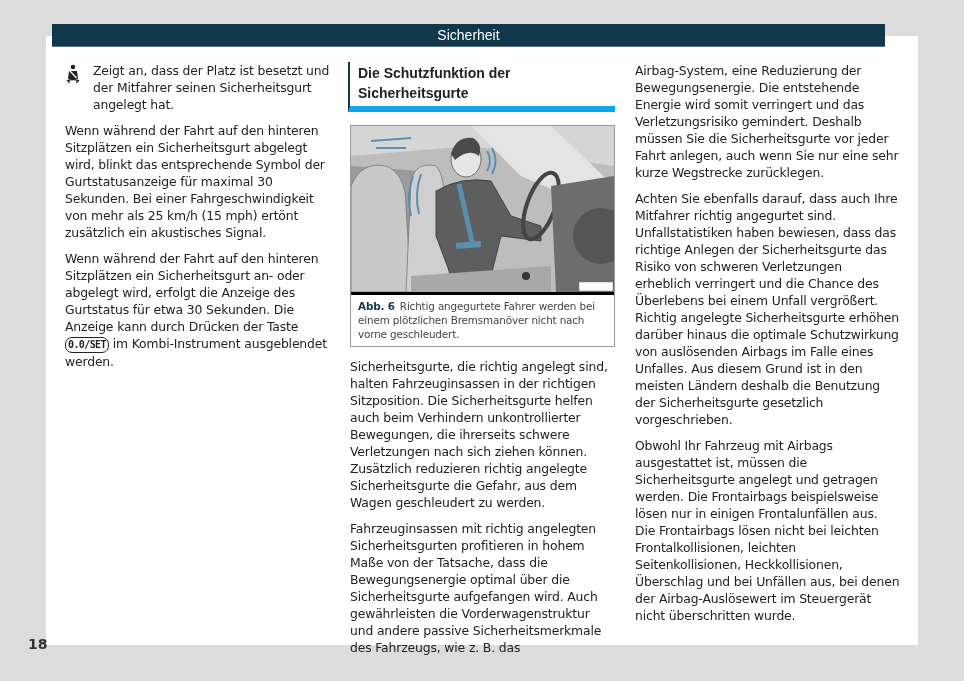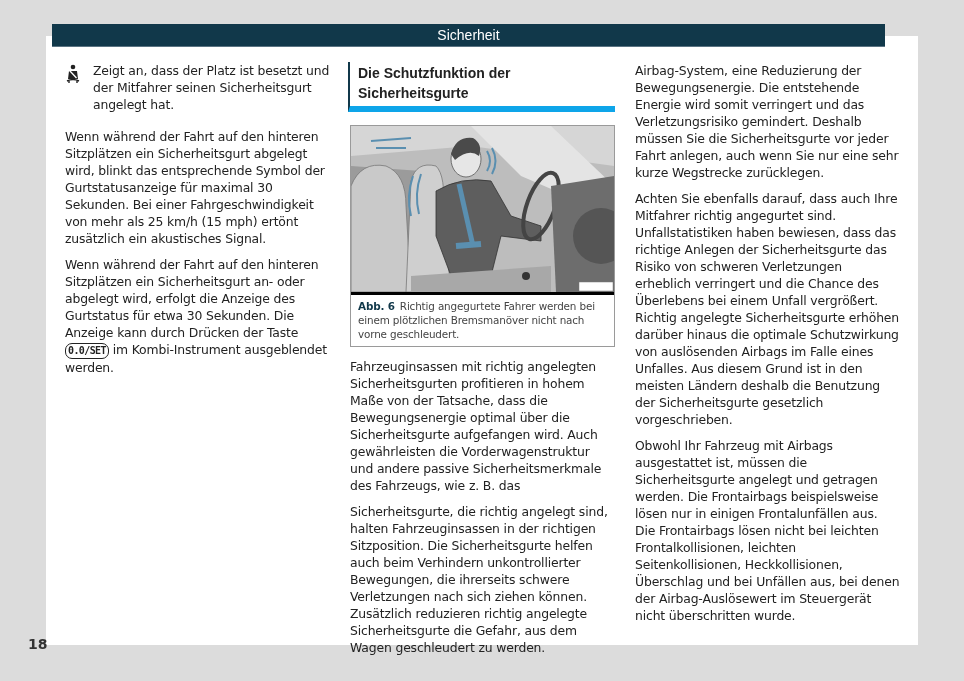--- a/index.html
+++ b/index.html
@@ -14,21 +14,21 @@
     position: absolute; left: 52px; top: 24px; width: 833px; height: 22px; background: #11384a;
     border-bottom: 1px solid #5a7382;
     color: #fff; text-align: center; font-size: 14px; line-height: 22px;
     font-family: "Liberation Sans", sans-serif;
   }
   .col { position: absolute; top: 62px; font-size: 12.4px; line-height: 17px; letter-spacing: -0.15px; }
   .col p { margin: 0 0 9px 0; }
   .col1 { left: 65px; width: 268px; }
   .col2 { left: 350px; width: 265px; }
   .col3 { left: 635px; width: 265px; }
-  .icon-para { display: flex; gap: 12px; margin-bottom: 15px; }
+  .icon-para { display: flex; gap: 12px; margin-bottom: 9px; }
   .belt-icon { width: 16px; height: 20px; flex: none; margin-top: 2px; }
   .icon-para p { margin: 0; }
   .key-badge {
     display: inline-block; border: 1.3px solid #222; border-radius: 7px; padding: 0 2px;
     font-family: "DejaVu Sans Mono", monospace; font-weight: bold; font-size: 10px; line-height: 14px;
     letter-spacing: -0.6px;
   }
   .section-title {
     border-left: 2px solid #11384a; border-bottom: 6px solid #0ea5e9;
     padding: 1px 4px 3px 8px; font-weight: bold; font-size: 14px; line-height: 20px; margin: 0 0 13px -2px;
@@ -88,22 +88,22 @@
       <path d="M136 25 Q142 35 136 45 M141 22 Q148 35 141 48" stroke="#5a8fb0" stroke-width="2" fill="none"></path>
       <ellipse cx="190" cy="80" rx="14" ry="35" fill="none" stroke="#444" stroke-width="4" transform="rotate(20 190 80)"></ellipse>
       <path d="M200 60 L263 50 L263 166 L205 166 Z" fill="#6d6d6d"></path>
       <circle cx="250" cy="110" r="28" fill="#555"></circle>
       <path d="M60 150 L200 140 L200 166 L60 166 Z" fill="#a8a8a8"></path>
       <circle cx="175" cy="150" r="4" fill="#333"></circle>
       <rect x="228" y="156" width="34" height="9" fill="#fff" stroke="#777" stroke-width="0.5"></rect>
     </svg>
     <div class="figure-caption"><span class="fig-label">Abb. 6</span><span>Richtig angegurtete Fahrer werden bei einem plötzlichen Bremsmanöver nicht nach vorne geschleudert.</span></div>
   </div>
+  <p>Sicherheitsgurte, die richtig angelegt sind, halten Fahrzeuginsassen in der richtigen Sitzposition. Die Sicherheitsgurte helfen auch beim Verhindern unkontrollierter Bewegungen, die ihrerseits schwere Verletzungen nach sich ziehen können. Zusätzlich reduzieren richtig angelegte Sicherheitsgurte die Gefahr, aus dem Wagen geschleudert zu werden.</p>
   <p>Fahrzeuginsassen mit richtig angelegten Sicherheitsgurten profitieren in hohem Maße von der Tatsache, dass die Bewegungsenergie optimal über die Sicherheitsgurte aufgefangen wird. Auch gewährleisten die Vorderwagenstruktur und andere passive Sicherheitsmerkmale des Fahrzeugs, wie z. B. das</p>
-  <p>Sicherheitsgurte, die richtig angelegt sind, halten Fahrzeuginsassen in der richtigen Sitzposition. Die Sicherheitsgurte helfen auch beim Verhindern unkontrollierter Bewegungen, die ihrerseits schwere Verletzungen nach sich ziehen können. Zusätzlich reduzieren richtig angelegte Sicherheitsgurte die Gefahr, aus dem Wagen geschleudert zu werden.</p>
 </div>
 
 <div class="col col3">
   <p>Airbag-System, eine Reduzierung der Bewegungsenergie. Die entstehende Energie wird somit verringert und das Verletzungsrisiko gemindert. Deshalb müssen Sie die Sicherheitsgurte vor jeder Fahrt anlegen, auch wenn Sie nur eine sehr kurze Wegstrecke zurücklegen.</p>
   <p>Achten Sie ebenfalls darauf, dass auch Ihre Mitfahrer richtig angegurtet sind. Unfallstatistiken haben bewiesen, dass das richtige Anlegen der Sicherheitsgurte das Risiko von schweren Verletzungen erheblich verringert und die Chance des Überlebens bei einem Unfall vergrößert. Richtig angelegte Sicherheitsgurte erhöhen darüber hinaus die optimale Schutzwirkung von auslösenden Airbags im Falle eines Unfalles. Aus diesem Grund ist in den meisten Ländern deshalb die Benutzung der Sicherheitsgurte gesetzlich vorgeschrieben.</p>
   <p>Obwohl Ihr Fahrzeug mit Airbags ausgestattet ist, müssen die Sicherheitsgurte angelegt und getragen werden. Die Frontairbags beispielsweise lösen nur in einigen Frontalunfällen aus. Die Frontairbags lösen nicht bei leichten Frontalkollisionen, leichten Seitenkollisionen, Heckkollisionen, Überschlag und bei Unfällen aus, bei denen der Airbag-Auslösewert im Steuergerät nicht überschritten wurde.</p>
 </div>
 
 <div class="page-number">18</div>
 

